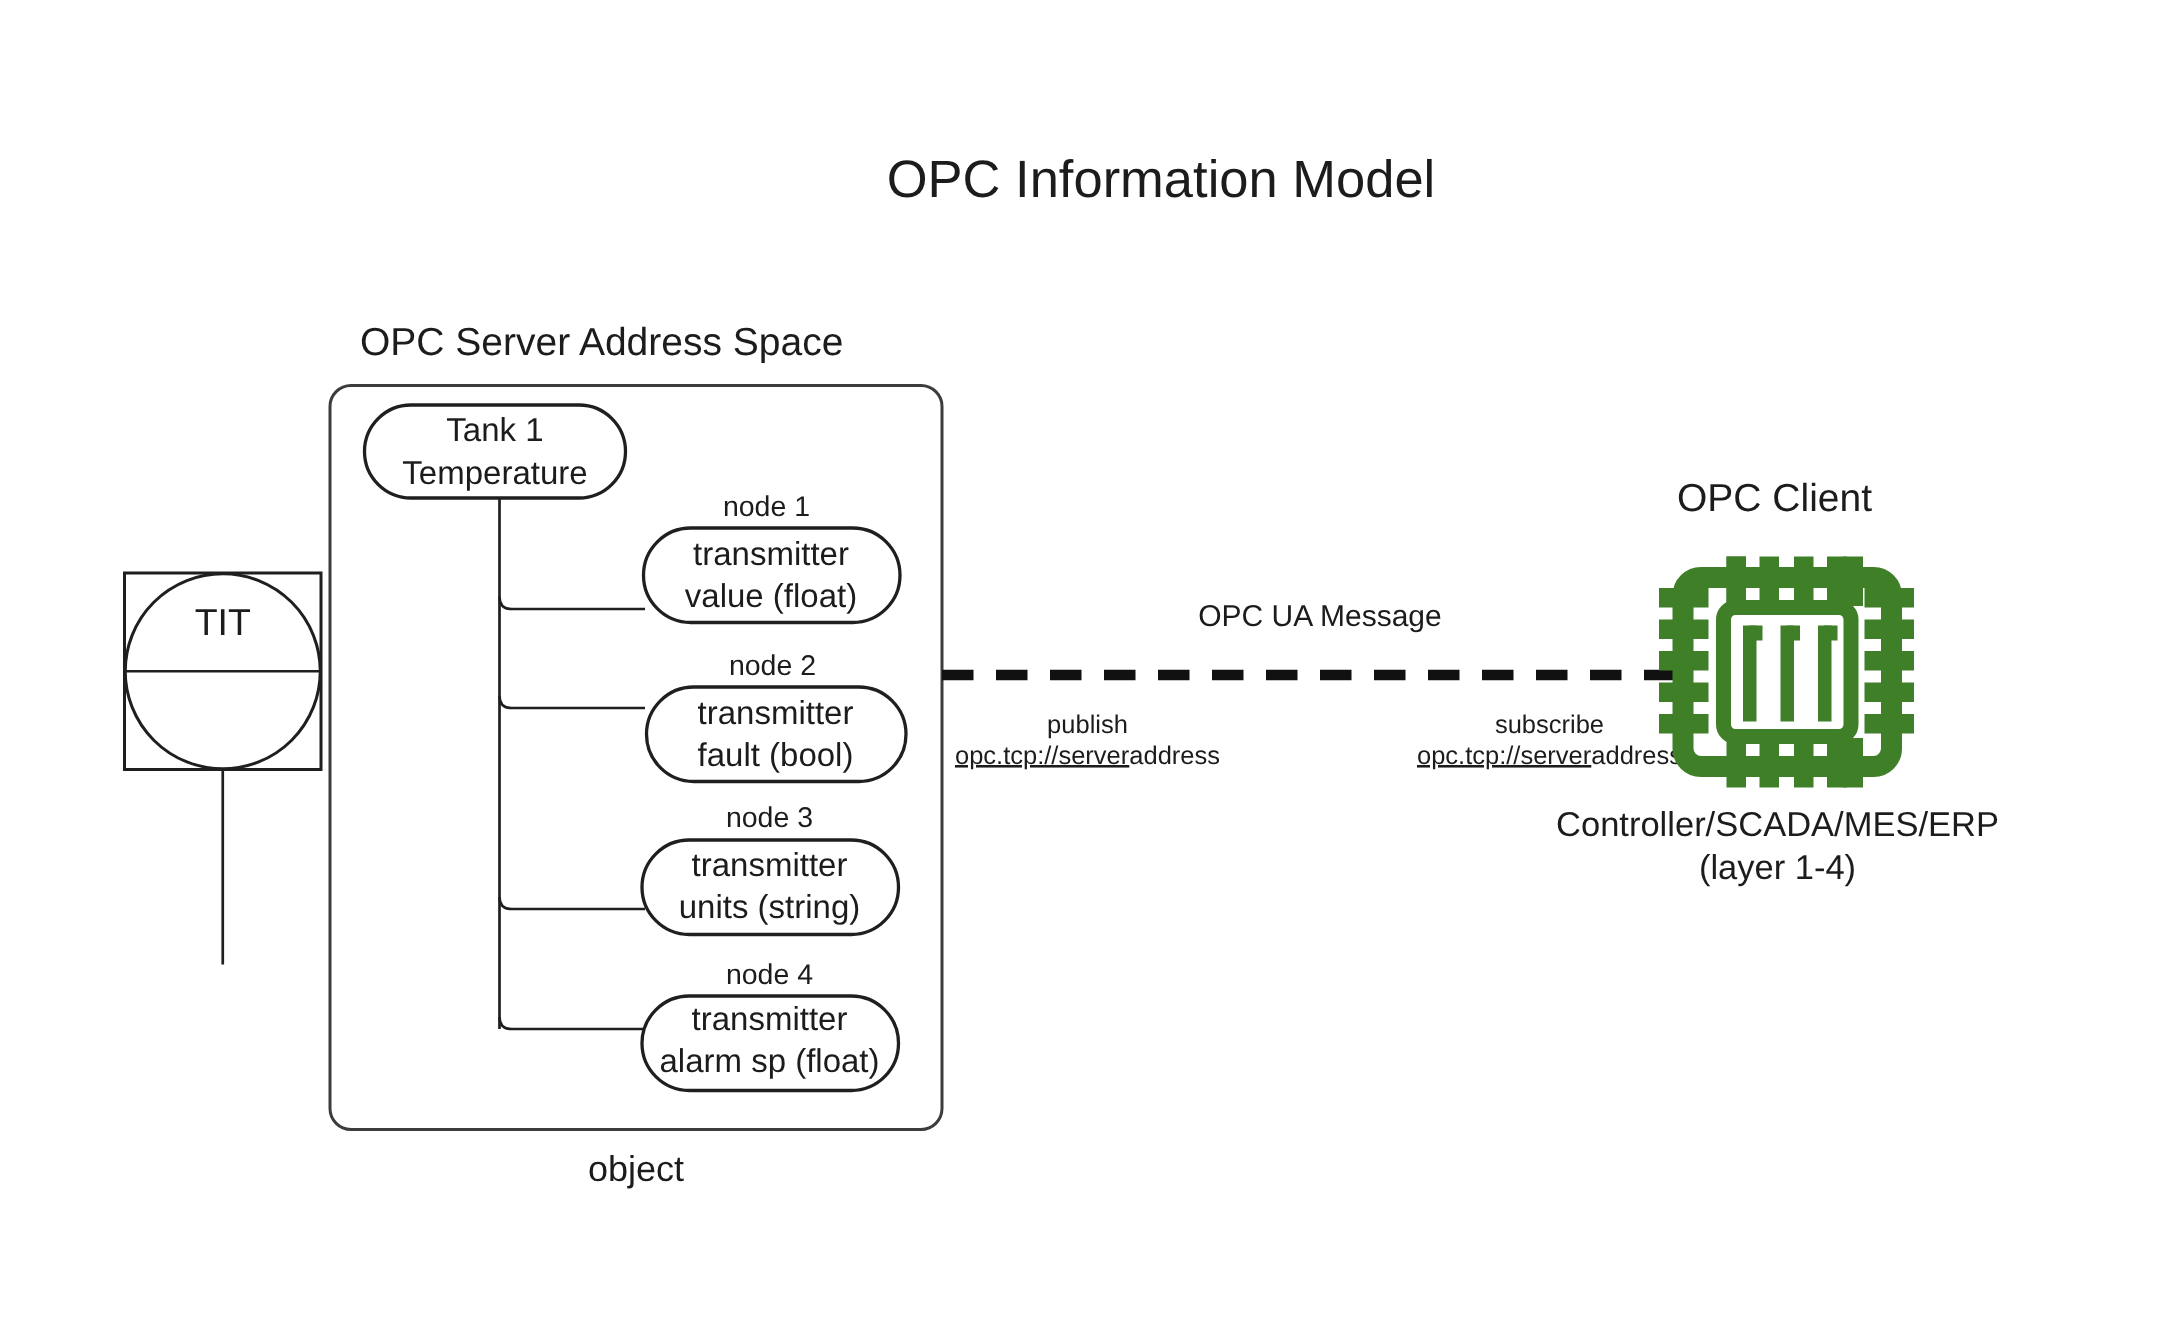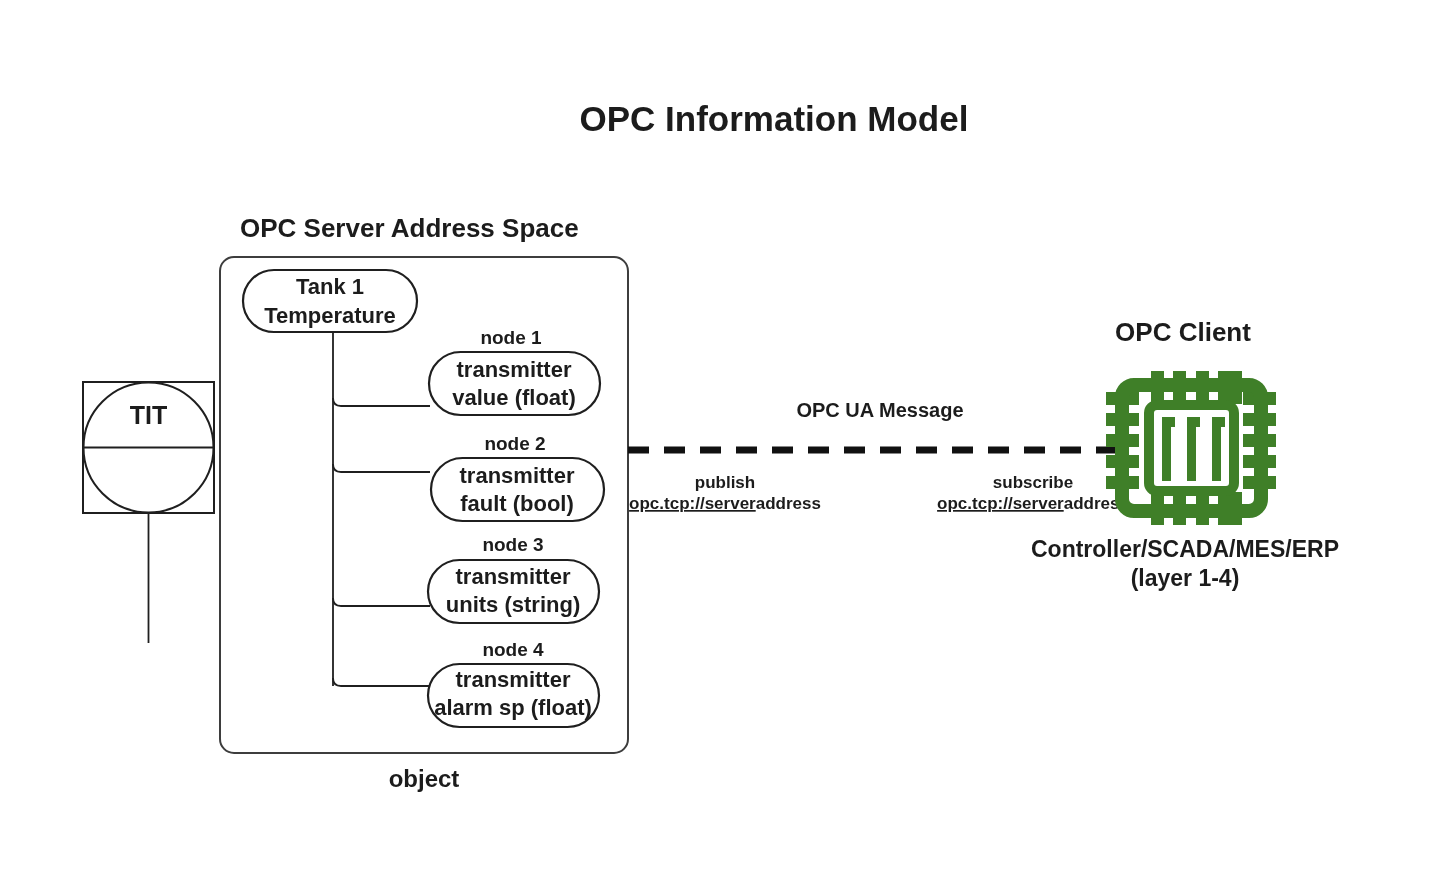--- a/index.html
+++ b/index.html
@@ -13,21 +13,20 @@
     height: 883px;
     overflow: hidden;
     font-family: "Liberation Sans", sans-serif;
     color: #1a1a1a;
   }
   #stage {
     position: relative;
     width: 1372px;
     height: 883px;
     background: #ffffff;
-    font-weight: bold;
   }
   svg.canvas {
     position: absolute;
     top: 0;
     left: 0;
     width: 1452px;
     height: 883px;
   }
   
   .t {

